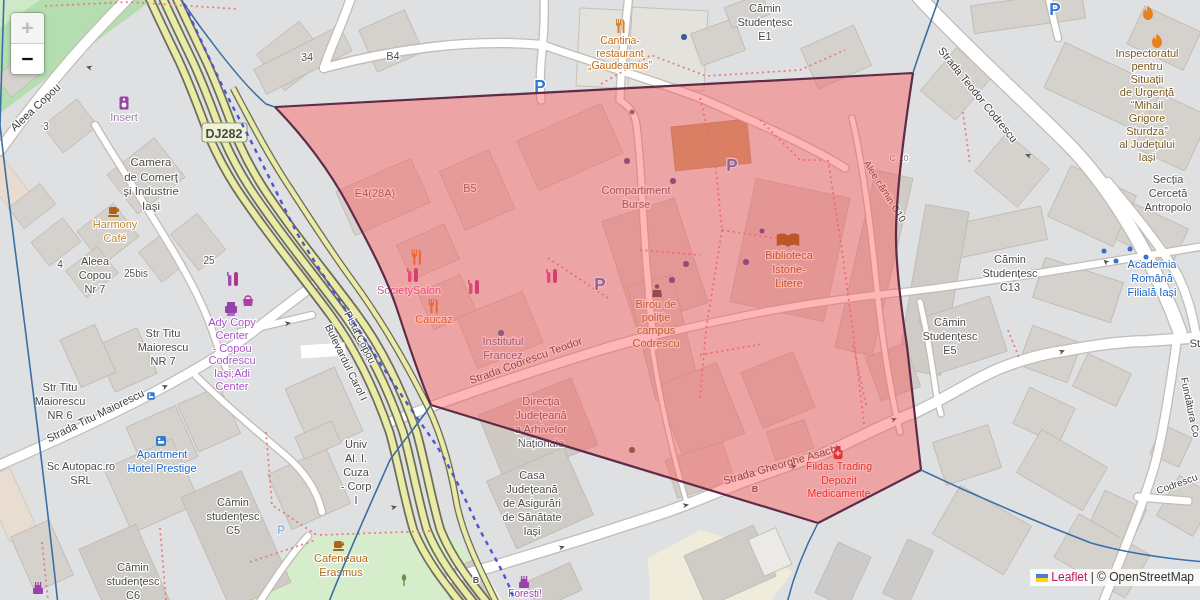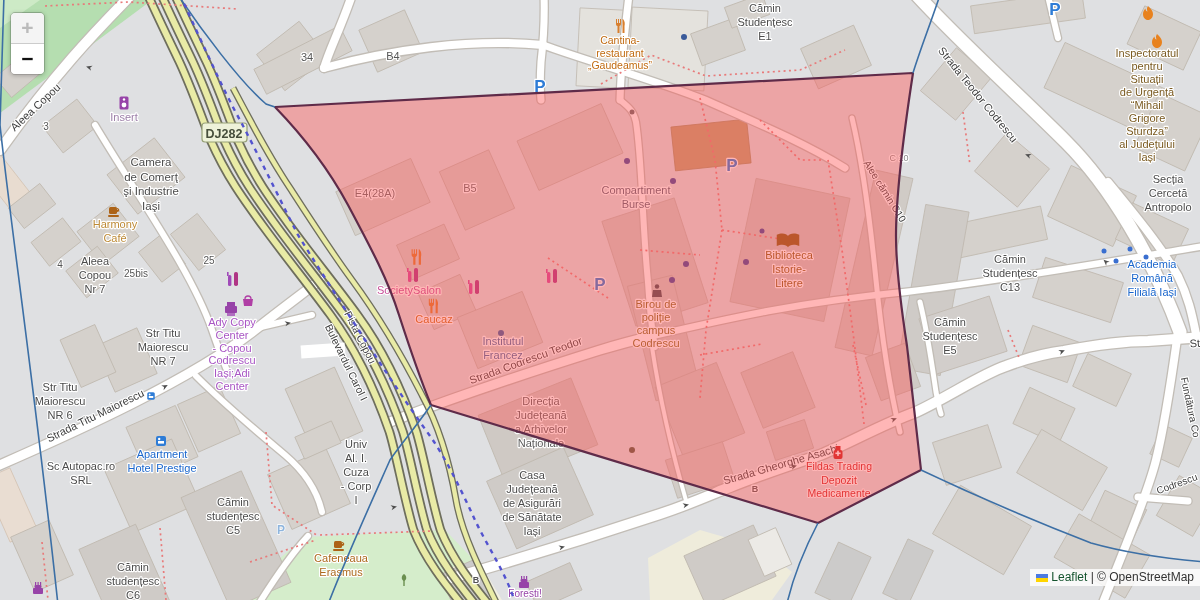--- a/index.html
+++ b/index.html
@@ -3,21 +3,21 @@
 <style>
 html,body{margin:0;padding:0;width:1200px;height:600px;overflow:hidden;background:#dfe0e2;
 font-family:"Liberation Sans",sans-serif;}
 #map{position:relative;width:1200px;height:586px;}
 #zoomctl{position:absolute;left:10px;top:12px;width:33px;border-radius:5px;
 border:1px solid rgba(0,0,0,0.25);overflow:hidden;z-index:10;box-shadow:0 1px 4px rgba(0,0,0,0.2);}
 #zoomctl .btn{width:33px;height:30px;line-height:29px;text-align:center;font-size:21px;font-weight:bold;background:#fff;color:#111;}
 #zoomctl .btn.dis{background:#f4f4f4;color:#bbb;border-bottom:1px solid #ccc;}
 #attrib{position:absolute;right:0;bottom:0;height:17px;line-height:17px;background:rgba(255,255,255,0.8);
 padding:0 6px 0 6px;font-size:12px;color:#333;z-index:10;}
-#attrib a{color:#14532d;text-decoration:none;}
+#attrib a{color:#be185d;text-decoration:none;}
 </style></head><body>
 <div id="map">
 <svg width="1200" height="600" viewBox="0 0 1200 600" xmlns="http://www.w3.org/2000/svg">
 
 <rect x="0" y="0" width="1200" height="600" fill="#dfe0e2"></rect>
 
 <polygon points="0,0 152,0 0,113" fill="#b5deb0"></polygon>
 
 <polygon points="0,0 40,0 0,28" fill="#cdeac6"></polygon>
 

